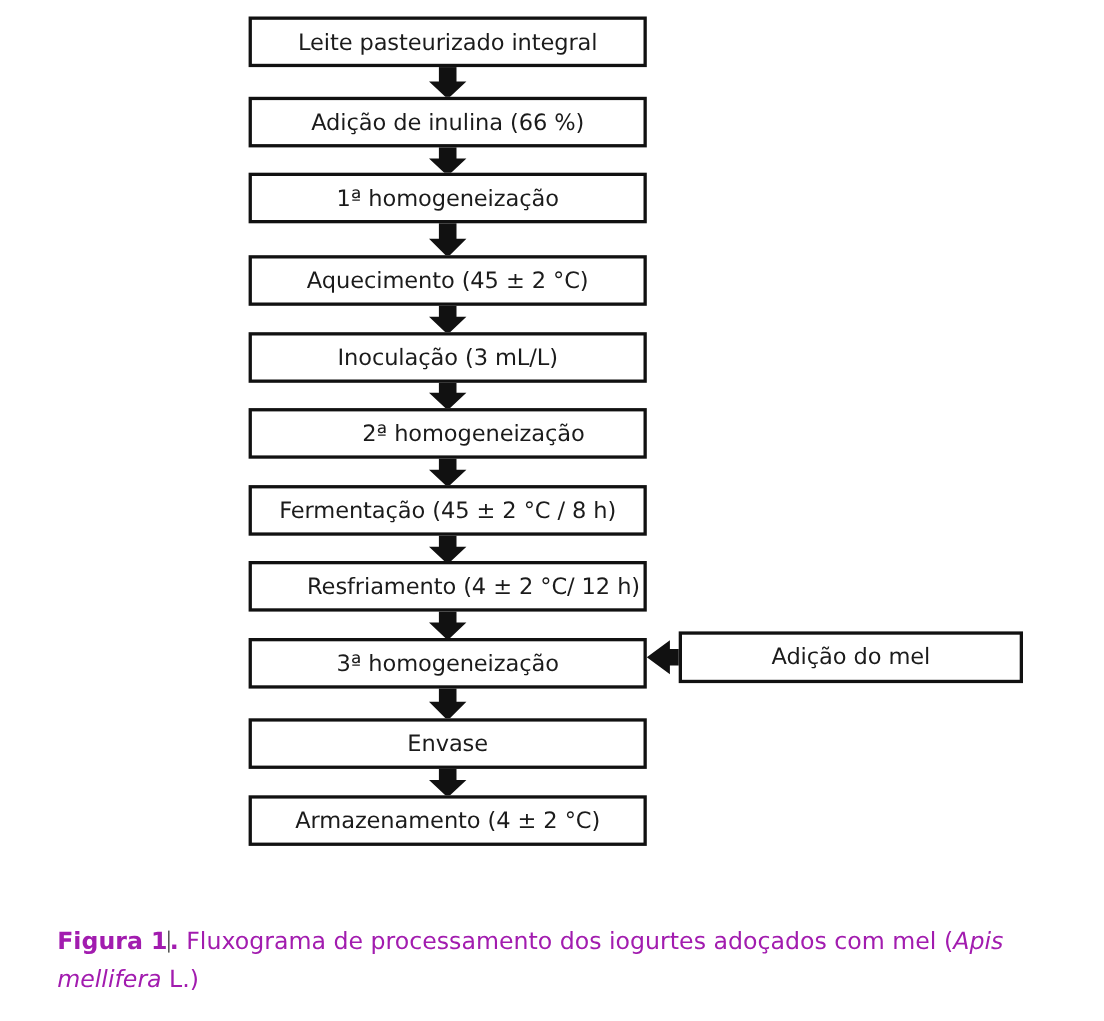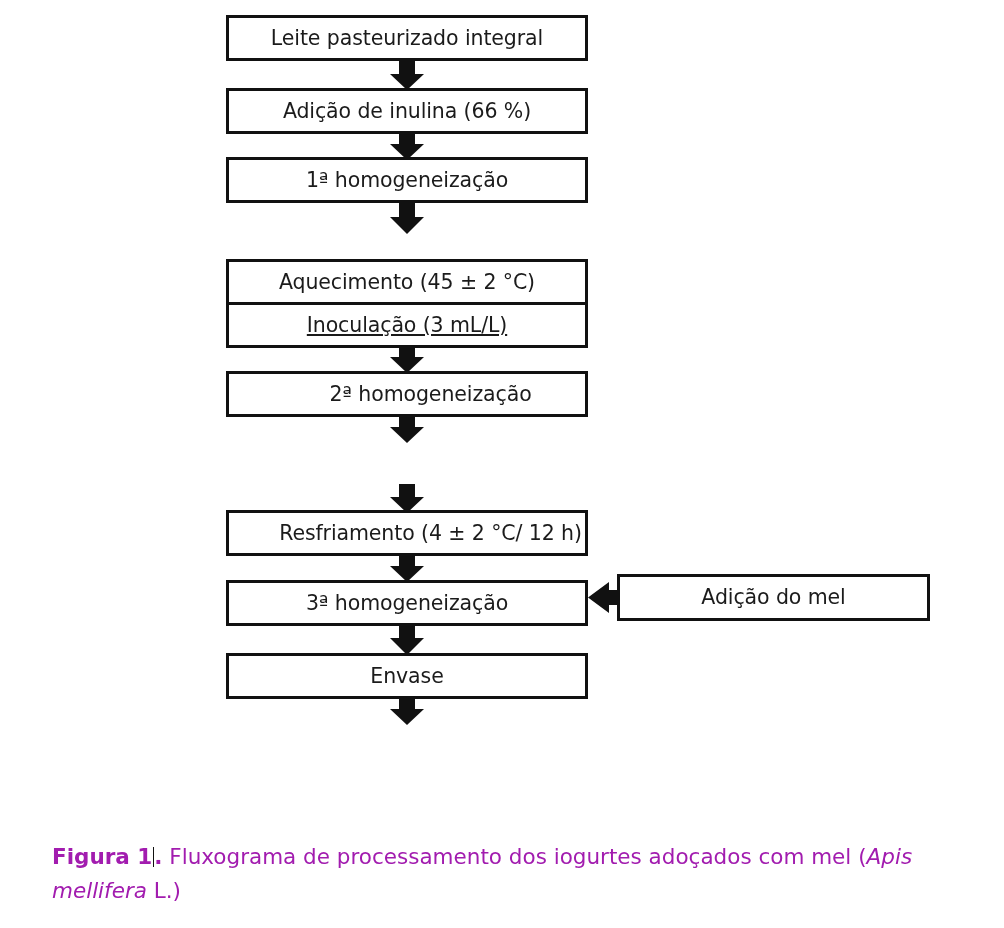--- a/index.html
+++ b/index.html
@@ -45,22 +45,22 @@
     color: #1b1b1b;
     font-family: "DejaVu Sans", "Liberation Sans", sans-serif;
   }
 
   .main-col { left: 226px; width: 362px; height: 46px; }
   .side-box { left: 617px; width: 313px; height: 47px; top: 574px; }
 
   .n0  { top: 15px; }
   .n1  { top: 88px; }
   .n2  { top: 157px; }
-  .n3  { top: 232px; margin-top: 27px; }
-  .n4  { top: 302px; text-decoration: underline; }
+  .n3  { top: 232px; }
+  .n4  { top: 302px; }
   .n5  { top: 371px; padding-left: 47px; }
   .n6  { top: 441px; }
   .n7  { top: 510px; padding-left: 47px; }
   .n8  { top: 580px; }
   .n9  { top: 653px; }
   .n10 { top: 723px; }
 
   
   .arrow-down {
     position: absolute;
@@ -134,28 +134,34 @@
   </div>
   <div class="node main-col n3">
     <span class="node-label">Aquecimento (45 ± 2 °C)</span>
   </div>
   <div class="node main-col n4">
     <span class="node-label">Inoculação (3 mL/L)</span>
   </div>
   <div class="node main-col n5">
     <span class="node-label">2ª homogeneização</span>
   </div>
+  <div class="node main-col n6">
+    <span class="node-label">Fermentação (45 ± 2 °C / 8 h)</span>
+  </div>
   <div class="node main-col n7">
     <span class="node-label">Resfriamento (4 ± 2 °C/ 12 h)</span>
   </div>
   <div class="node main-col n8">
     <span class="node-label">3ª homogeneização</span>
   </div>
   <div class="node main-col n9">
     <span class="node-label">Envase</span>
+  </div>
+  <div class="node main-col n10">
+    <span class="node-label">Armazenamento (4 ± 2 °C)</span>
   </div>
 
   <div class="node side-box">
     <span class="node-label">Adição do mel</span>
   </div>
 
 </div>
 
 <div id="caption">
   <span class="cap-strong">Figura 1</span><span class="caret"></span><span class="cap-strong">.</span><span> Fluxograma de processamento dos iogurtes adoçados com mel (</span><span class="cap-italic">Apis mellifera</span><span> L.)</span>

